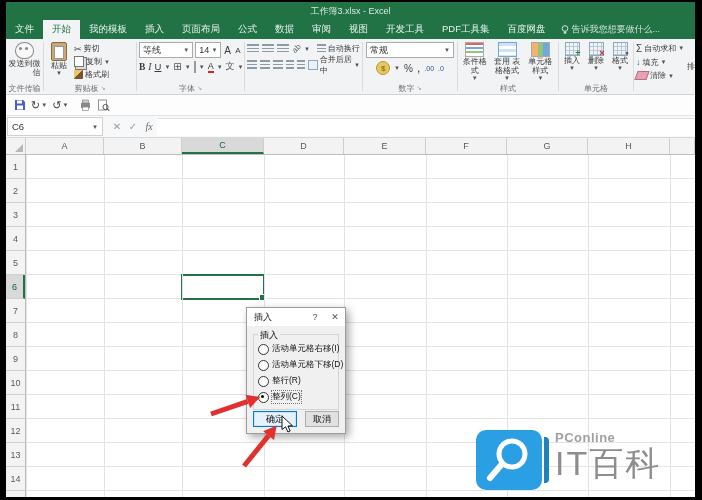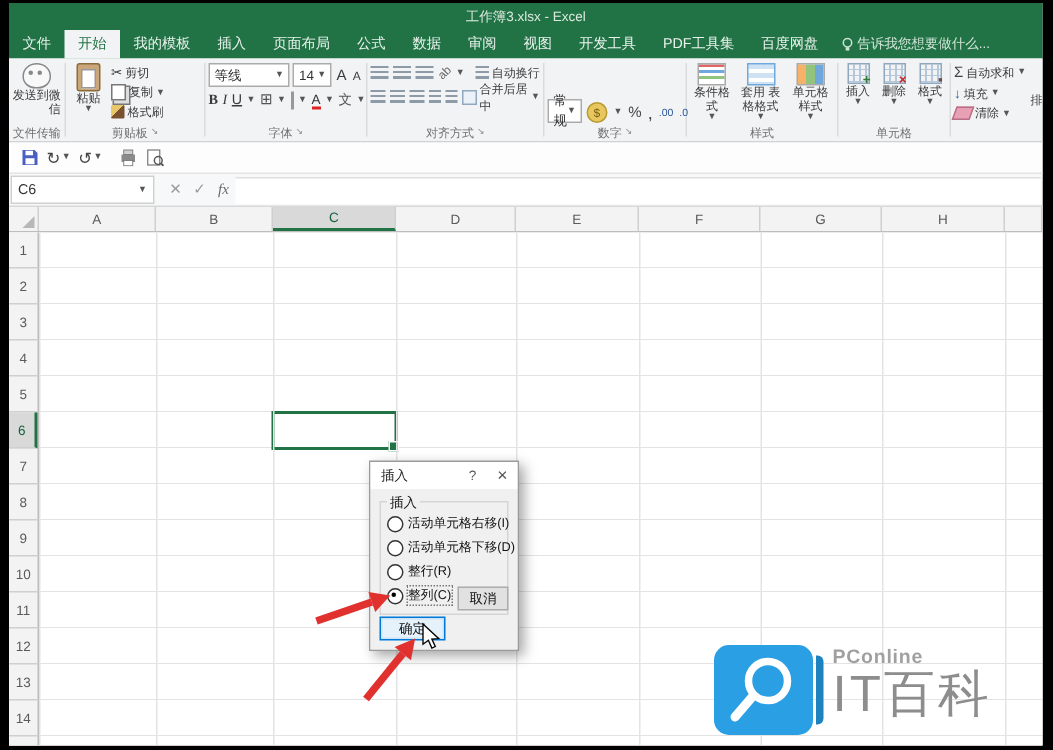--- a/index.html
+++ b/index.html
@@ -85,21 +85,21 @@
   .dgroup{position:absolute;left:6px;right:6px;top:8px;height:74px;border:1px solid #d5d5d5;}
   .dglabel{position:absolute;left:4px;top:-6px;background:#f0f0f0;padding:0 2px;font-size:9px;}
   .dopts{position:absolute;left:4px;top:6px;right:2px;}
   .ropt{display:flex;align-items:center;height:16px;gap:3px;}
   .rdo{width:9px;height:9px;border:1px solid #333;border-radius:50%;background:#fff;flex:none;position:relative;}
   .rdo.on::after{content:"";position:absolute;left:2px;top:2px;width:3px;height:3px;border-radius:50%;background:#000;}
   .rlbl{white-space:nowrap;font-size:8.5px;}
   .ropt.on .rlbl{outline:1px dotted #777;}
   .dbtns{position:absolute;left:6px;right:6px;bottom:6px;display:flex;justify-content:space-between;}
   .dbtn{font-size:9px;height:16px;display:flex;align-items:center;justify-content:center;box-sizing:border-box;}
-  .dbtn.ok{width:44px;background:#e5f1fb;border:1px solid #0078d7;box-shadow:inset 0 0 0 1px #cde4f7;margin-top:20px;}
+  .dbtn.ok{width:44px;background:#e5f1fb;border:1px solid #0078d7;box-shadow:inset 0 0 0 1px #cde4f7;}
   .dbtn.cancel{width:34px;background:#e1e1e1;border:1px solid #adadad;}
 
   
   .overlay-svg{position:absolute;left:0;top:0;z-index:40;pointer-events:none;}
 
   
   .watermark{position:absolute;left:476px;top:430px;z-index:10;display:flex;align-items:flex-start;}
   .wbox{width:66px;height:60px;background:#2a9fe3;border-radius:10px;position:relative;flex:none;}
   .wfold{width:5px;height:46px;background:#1d82bd;border-radius:0 4px 4px 0;margin:7px 0 0 2px;flex:none;}
   .wtxt{margin-left:6px;}
@@ -239,29 +239,25 @@
               <span class="bars"></span>
             <span class="bars" style="width:9px"></span>
               <span class="bars" style="width:9px"></span>
             <div class="smallrow">
                 <span style="width:10px;height:8px;border:1px solid #8fa8bf;background:#eaf1f8"></span>
                 <span>合并后居中</span>
                 <span class="caret">▼</span>
               </div>
           </div>
         </div>
-        <div class="glabelrow">
-            <span class="glabel">对齐方式</span>
-            <span class="launcher">↘</span>
-          </div>
       </div>
       <div class="gsep"></div>
 
       <div class="rgroup" style="width:94px">
-        <div class="rgc" style="flex-direction:row;gap:3px;align-items:flex-end">
+        <div class="rgc" style="flex-direction:column;gap:3px;align-items:center">
           <div class="sel" style="width:80px">
               <span>常规</span>
               <span class="caret">▼</span>
             </div>
           <div style="display:flex;gap:4px;align-items:center">
             <span class="coin">$</span>
               <span class="caret">▼</span>
             <span style="font-size:10px;color:#444">%</span>
             <span style="font-size:12px;color:#444">,</span>
             <span style="font-size:7px;color:#2b579a">.00</span>

